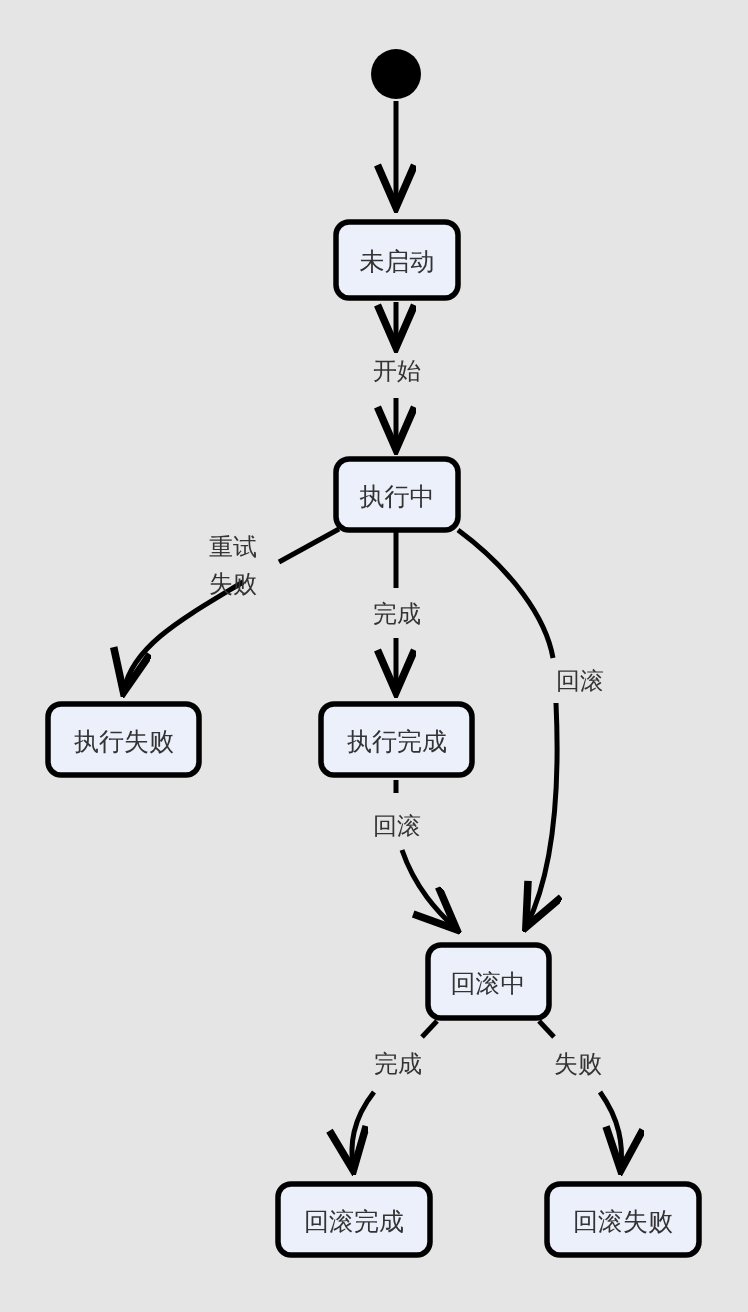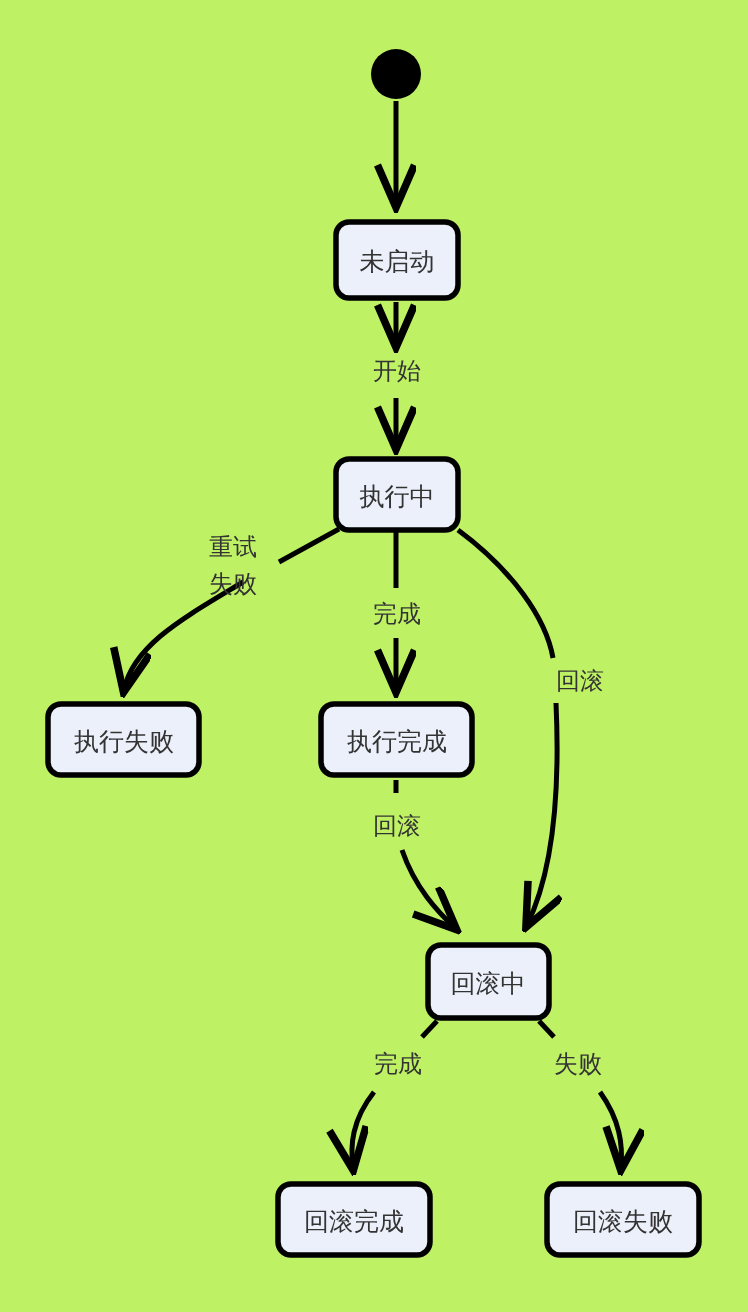--- a/index.html
+++ b/index.html
@@ -11,21 +11,21 @@
   body {
     width: 748px;
     height: 1312px;
     font-family: "Liberation Sans", "DejaVu Sans", sans-serif;
     overflow: hidden;
   }
   #diagram-root {
     position: relative;
     width: 748px;
     height: 1312px;
-    background: #bef264;
+    background: #e5e5e5;
   }
   svg#diagram-svg {
     position: absolute;
     top: 0;
     left: 0;
     width: 748px;
     height: 1312px;
   }
   .edge-path {
     fill: none;

